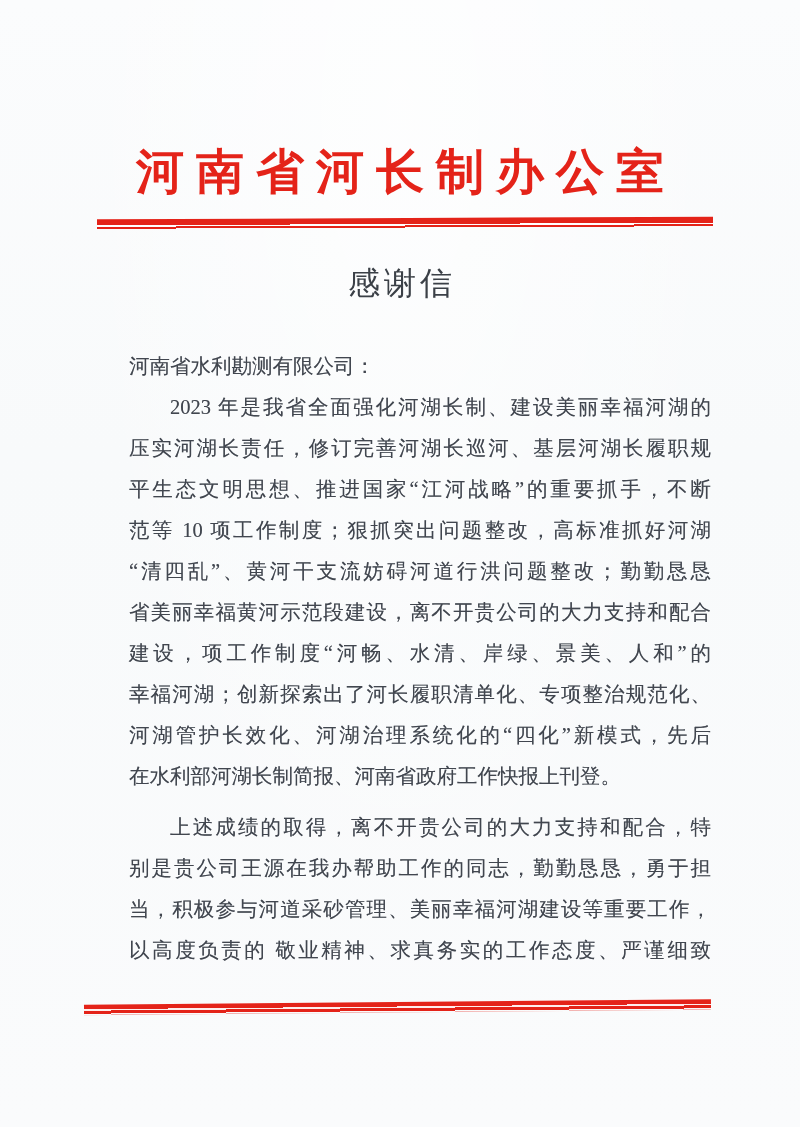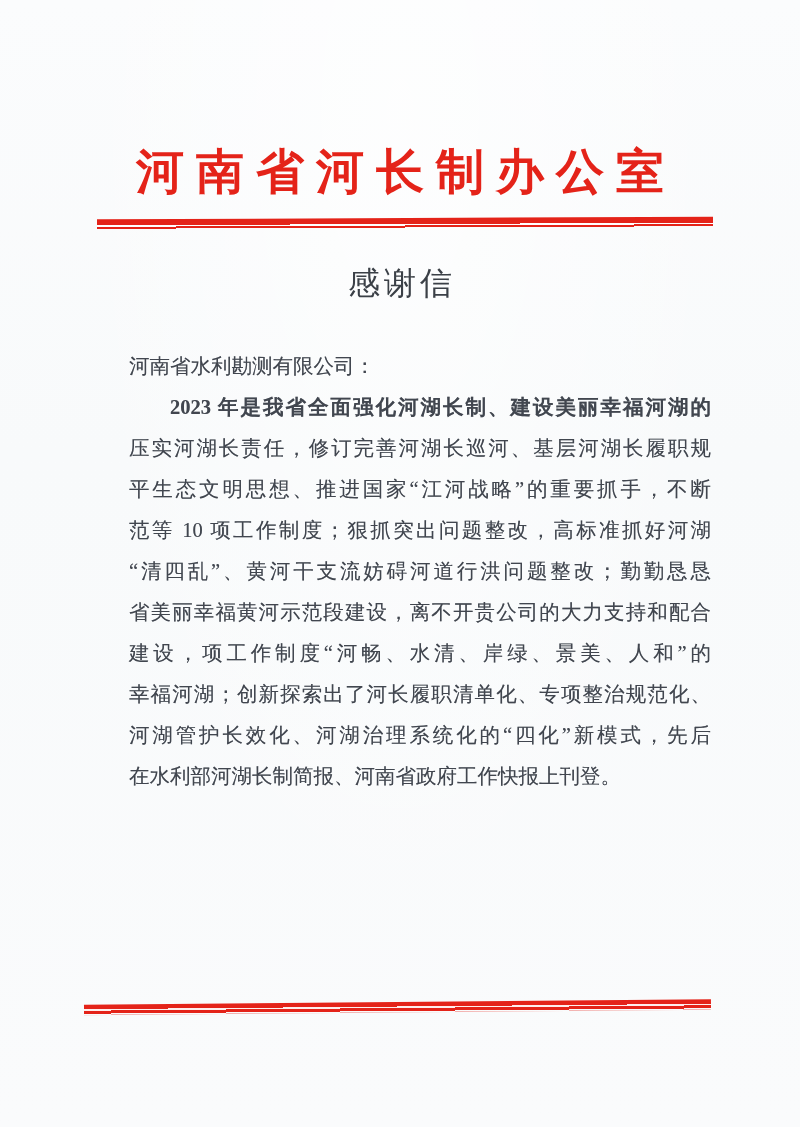--- a/index.html
+++ b/index.html
@@ -76,21 +76,21 @@
   .line {
     height: 41px;
     white-space: nowrap;
   }
   .just {
     white-space: normal;
     text-align: justify;
     text-align-last: justify;
     text-justify: inter-character;
   }
-  .indent { text-indent: 2em; font-weight: bold; }
+  .indent { text-indent: 2em; }
   .para2 { margin-top: 10px; }
 
   
   .bottom-rule {
     position: absolute;
     left: 84px;
     top: 1002px;
     width: 627px;
     height: 10px;
     transform: rotate(-0.5deg);
@@ -123,18 +123,24 @@
       <div class="line just">平生态文明思想、推进国家“江河战略”的重要抓手，不断</div>
       <div class="line just">范等 10 项工作制度；狠抓突出问题整改，高标准抓好河湖</div>
       <div class="line just">“清四乱”、黄河干支流妨碍河道行洪问题整改；勤勤恳恳</div>
       <div class="line just">省美丽幸福黄河示范段建设，离不开贵公司的大力支持和配合</div>
       <div class="line just">建设，项工作制度“河畅、水清、岸绿、景美、人和”的</div>
       <div class="line just">幸福河湖；创新探索出了河长履职清单化、专项整治规范化、</div>
       <div class="line just">河湖管护长效化、河湖治理系统化的“四化”新模式，先后</div>
       <div class="line">在水利部河湖长制简报、河南省政府工作快报上刊登。</div>
     </div>
 
+    <div class="para2">
+      <div class="line just indent">上述成绩的取得，离不开贵公司的大力支持和配合，特</div>
+      <div class="line just">别是贵公司王源在我办帮助工作的同志，勤勤恳恳，勇于担</div>
+      <div class="line just">当，积极参与河道采砂管理、美丽幸福河湖建设等重要工作，</div>
+      <div class="line just">以高度负责的 敬业精神、求真务实的工作态度、严谨细致</div>
+    </div>
 
   </div>
 
   <div class="bottom-rule"></div>
 
 </div>
 
 </body></html>

